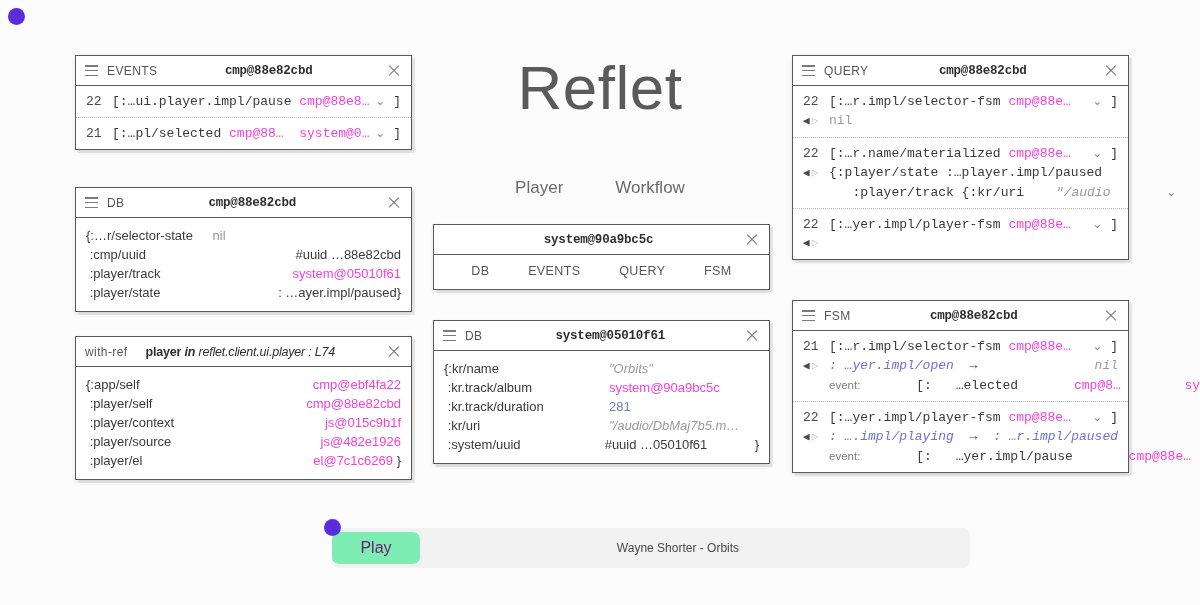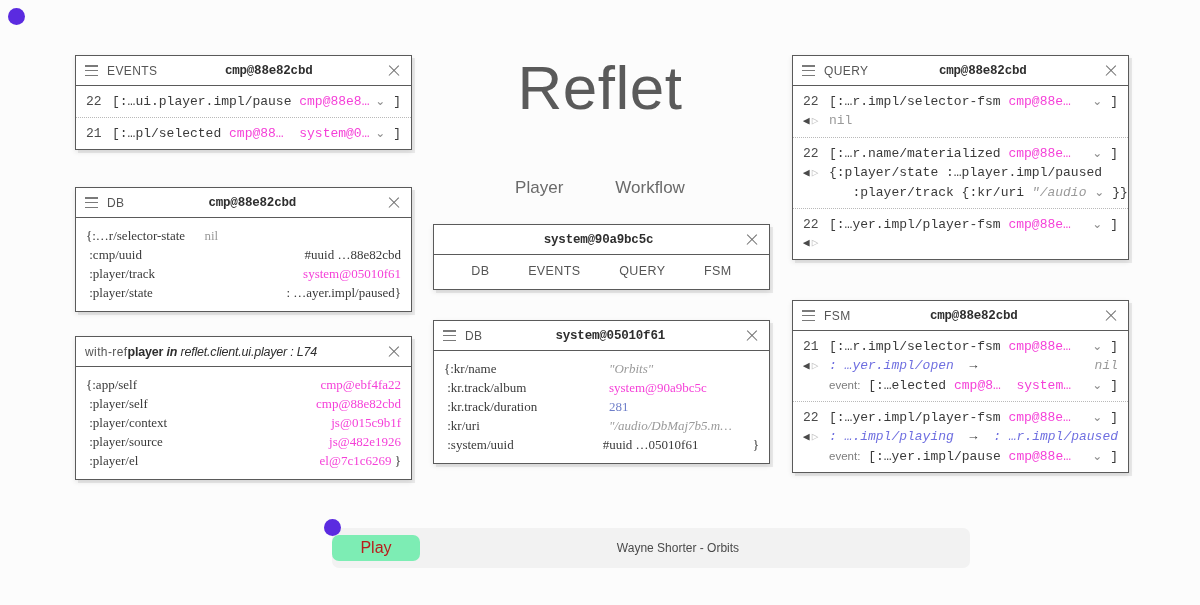--- a/index.html
+++ b/index.html
@@ -61,36 +61,36 @@
   .close::before, .close::after {
     content:""; position:absolute; left:1px; top:7.5px;
     width:14px; height:1.4px; background:#6d6d6d;
   }
   .close::before { transform:rotate(45deg); }
   .close::after  { transform:rotate(-45deg); }
 
   .panel-body { padding:8px 10px 9px 10px; }
 
   
-  .kvrow { display:flex; font-size:13px; line-height:19px; font-family:Liberation Serif, serif; white-space:pre; }
+  .kvrow { display:flex; font-size:13px; line-height:19px; font-family:Liberation Sans, sans-serif; white-space:pre; }
   .kvrow .k { color:#3a3a3a; }
   .kvrow .v { margin-left:auto; padding-left:10px; }
   .pink  { color:#f540d8; }
   .gray  { color:#9a9a9a; }
   .blueno{ color:#6f7fc9; }
   .strv  { color:#9a9a9a; font-style:italic; }
   .kw    { color:#3a3a3a; }
 
   
   .logrow { padding:6px 10px 6px 10px; font-family:"Liberation Mono", monospace; font-size:13px; line-height:19px; }
   .logrow + .logrow { border-top:1px dotted #b9b9b9; }
   .lr-main { display:flex; align-items:baseline; white-space:pre; }
   .num { color:#4a4a4a; width:26px; flex:0 0 auto; }
   .lr-sub { display:flex; align-items:baseline; white-space:pre; }
-  .lr-sub2 { display:flex; align-items:baseline; white-space:pre; padding-left:26px; }
+  .lr-sub2 { display:flex; align-items:baseline; white-space:pre; padding-left:26px;gap:24px; }
   .chev { color:#8d8d8d; font-family:"Liberation Sans", sans-serif; font-size:12px; }
   .navarrows { width:26px; flex:0 0 auto; color:#5a5a5a; font-size:11px; letter-spacing:2px; }
   .navarrows .on  { color:#4a4a4a; }
   .navarrows .off { color:#c4c4c4; }
   .ital-blue { color:#6f6fe0; font-style:italic; }
   .ital-gray { color:#9a9a9a; font-style:italic; }
   .evlabel { color:#7d7d7d; font-family:"Liberation Sans", sans-serif; font-size:11.5px; }
   .grow { flex:1 1 auto; }
 
   
@@ -117,24 +117,24 @@
   .tabstrip span { cursor:pointer; }
 
   
   #player-bar {
     position:absolute; left:332px; top:528px;
     width:638px; height:40px;
     background:#f2f2f2; border-radius:7px;
     display:flex; align-items:center;
   }
   #play-button {
-    width:88px; height:26px;
+    width:88px; height:32px;
     background:#7dedb4; border-radius:7px;
     display:flex; align-items:center; justify-content:center;
-    font-size:16px; color:#b91c1c; cursor:pointer;
+    font-size:16px; color:#701a75; cursor:pointer;
     flex:0 0 auto;
   }
   #now-playing {
     flex:1 1 auto; text-align:center; font-size:12px; color:#4a4a4a;
     padding-right:34px;
   }
 </style>
 </head>
 <body>
 
@@ -218,21 +218,21 @@
     </div>
     <div class="kvrow">
       <span class="k">&nbsp;<span>:player/state</span></span>
       <span class="v kw">: …ayer.impl/paused</span><span class="kw">}</span>
     </div>
   </div>
 </div>
 
 <div class="panel" id="p-withref" style="left:75px; top:336px; width:337px;">
   <div class="panel-head">
-    <span class="head-kind" style="">with-ref</span>
+    <span class="head-kind" style="margin-right:18px">with-ref</span>
     <span class="head-title plain" style="text-align:left;flex:1 1 auto">
       <b>player</b>
       <i style="font-weight:bold">in</i>
       <i style="font-weight:normal">reflet.client.ui.player : L74</i>
     </span>
     <span class="close"></span>
   </div>
   <div class="panel-body">
     <div class="kvrow">
       <span class="k"><span>{</span><span>:app/self</span></span>

